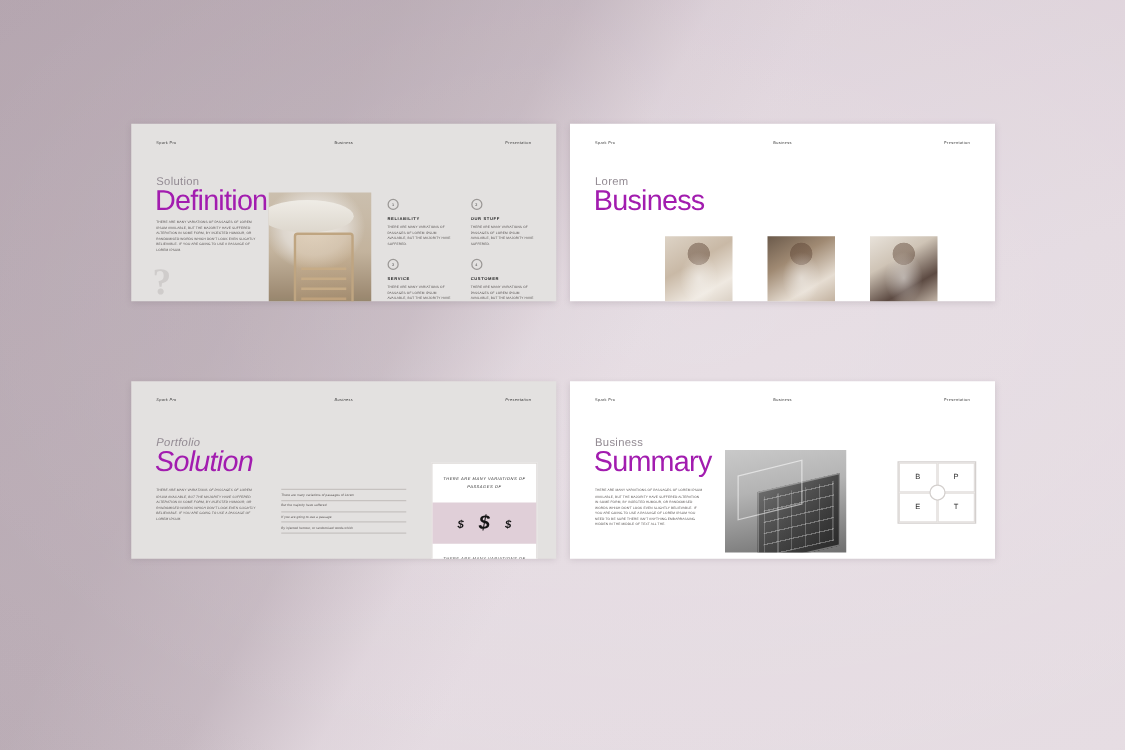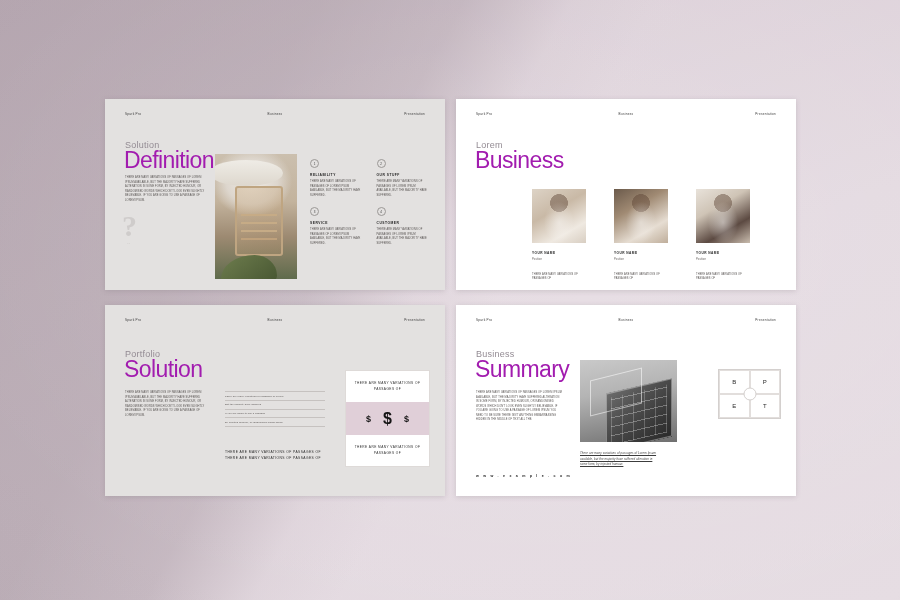--- a/index.html
+++ b/index.html
@@ -25,27 +25,27 @@
   }
   #vignette {
     position:absolute; inset:0;
     background:radial-gradient(130% 120% at 62% 42%, rgba(255,255,255,0.16) 0%, rgba(255,255,255,0) 55%, rgba(130,115,125,0.10) 100%);
     pointer-events:none;
   }
 
   
   #deck { position:absolute; left:105px; top:99px; width:691px; height:397px; }
   .slide {
-    position:absolute; width:340px; height:191px;
+    position:absolute; width:340px; height:142px;
     background:#ffffff; overflow:hidden;
     box-shadow:0 1px 5px rgba(110,95,108,0.22);
   }
   .slide.s1 { left:0;     top:0;   background:#e3e1e0; }
   .slide.s2 { left:351px; top:0;   }
-  .slide.s3 { left:0;     top:206px; background:#e3e1e0; }
+  .slide.s3 { left:0;     top:206px; background:#e3e1e0;font-style:italic; }
   .slide.s4 { left:351px; top:206px; }
 
   
   .shead {
     position:absolute; left:20px; right:20px; top:13px;
     display:flex; justify-content:space-between; align-items:center;
   }
   .shead span {
     font-size:3.1px; letter-spacing:.28px; color:#3a3a3a;
     text-transform:none; white-space:nowrap;

